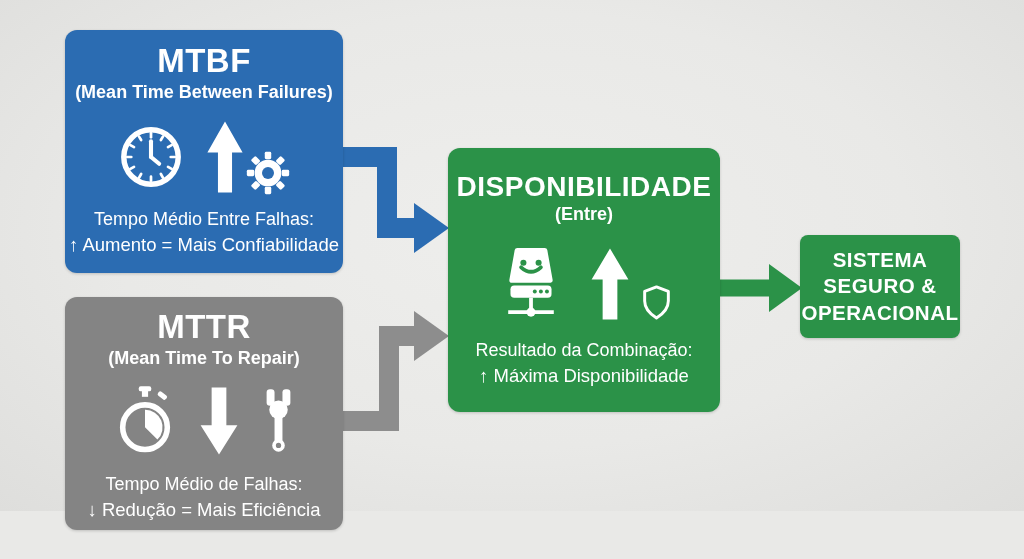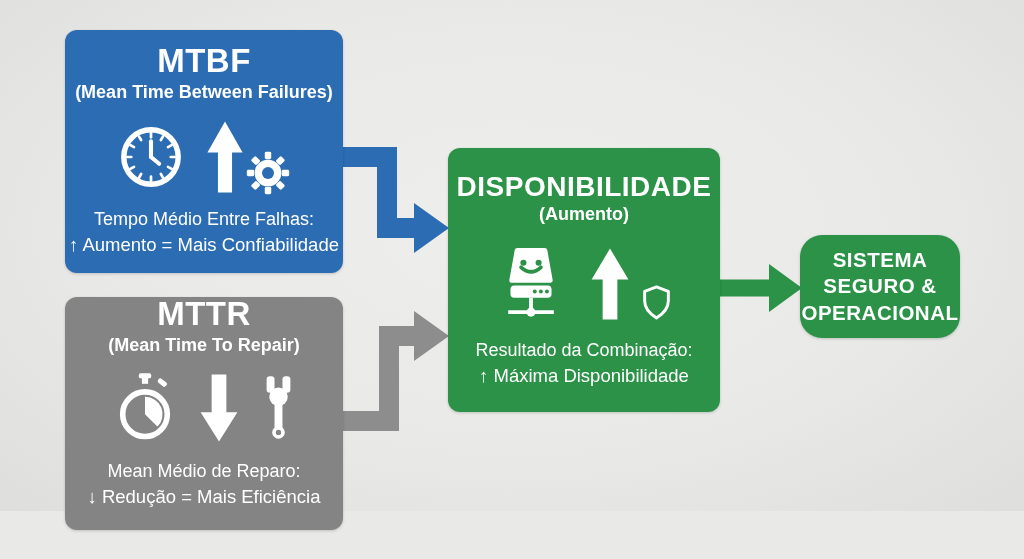--- a/index.html
+++ b/index.html
@@ -15,23 +15,23 @@
   .arrow-layer{position:absolute;left:0;top:0;width:1024px;height:559px;pointer-events:none;}
   .box{
     position:absolute;border-radius:12px;color:#fff;text-align:center;
     box-shadow:0 1px 3px rgba(0,0,0,.18);
     display:flex;flex-direction:column;align-items:center;
   }
   .box.blue{background:#2b6cb2;}
   .box.gray{background:#848484;}
   .box.green{background:#2b9248;text-align:center;}
   #mtbf-box{left:65px;top:30px;width:278px;height:243px;padding-top:14px;box-sizing:border-box;}
-  #mttr-box{left:65px;top:297px;width:278px;height:233px;box-sizing:border-box;}
+  #mttr-box{left:65px;top:297px;width:278px;height:233px;padding-top:13px;box-sizing:border-box;}
   #avail-box{left:448px;top:148px;width:272px;height:264px;padding-top:24px;box-sizing:border-box;}
-  #outcome-box{left:800px;top:235px;width:160px;height:103px;justify-content:center;border-radius:22px;}
+  #outcome-box{left:800px;top:235px;width:160px;height:103px;justify-content:center;border-radius:8px;}
   .box-title{font-weight:bold;font-size:33px;line-height:1.05;letter-spacing:.5px;}
   .box-subtitle{font-weight:bold;font-size:18px;margin-top:3px;}
   #avail-box .box-title{font-size:28px;letter-spacing:.5px;}
   .icon-row{display:flex;align-items:center;justify-content:center;}
   #mtbf-box .icon-row{margin-top:15px;height:78px;gap:18px;}
   #mttr-box .icon-row{margin-top:12px;height:80px;gap:20px;}
   #avail-box .icon-row{margin-top:20px;height:78px;gap:18px;}
   .icon-group{position:relative;width:88px;height:78px;flex:0 0 auto;}
   .icon-group .up-arrow{position:absolute;left:0;top:2px;}
   .icon-group .gear{position:absolute;right:0;bottom:0;}
@@ -133,27 +133,27 @@
         <g fill="#fff">
           <rect x="7" y="2" width="12" height="25" rx="5"></rect>
           <rect x="31" y="2" width="12" height="25" rx="5"></rect>
           <circle cx="25" cy="33" r="14"></circle>
           <rect x="19" y="36" width="12" height="48" rx="5"></rect>
           <circle cx="25" cy="87" r="9.5"></circle>
         </g>
         <circle cx="25" cy="87" r="4" fill="#848484"></circle>
       </svg>
     </div>
-    <div class="caption1">Mean Médio de Reparo:</div>
+    <div class="caption1">Tempo Médio de Falhas:</div>
     <div class="caption2">↓ Redução = Mais Eficiência</div>
   </div>
 
   <div class="box green" id="avail-box">
     <div class="box-title">DISPONIBILIDADE</div>
-    <div class="box-subtitle">(Aumento)</div>
+    <div class="box-subtitle">(Entre)</div>
     <div class="icon-row">
       <svg width="76" height="76" viewBox="0 0 100 100">
         <path d="M32,6 L68,6 L75,45 L25,45 Z" fill="#fff" stroke="#fff" stroke-width="7" stroke-linejoin="round"></path>
         <circle cx="40" cy="22" r="4" fill="#2b9248"></circle>
         <circle cx="60" cy="22" r="4" fill="#2b9248"></circle>
         <path d="M37,28 Q50,40 63,28" fill="none" stroke="#2b9248" stroke-width="5" stroke-linecap="round"></path>
         <rect x="23" y="52" width="54" height="16" rx="5" fill="#fff"></rect>
         <circle cx="55" cy="60" r="2.6" fill="#2b9248"></circle>
         <circle cx="63" cy="60" r="2.6" fill="#2b9248"></circle>
         <circle cx="71" cy="60" r="2.6" fill="#2b9248"></circle>

